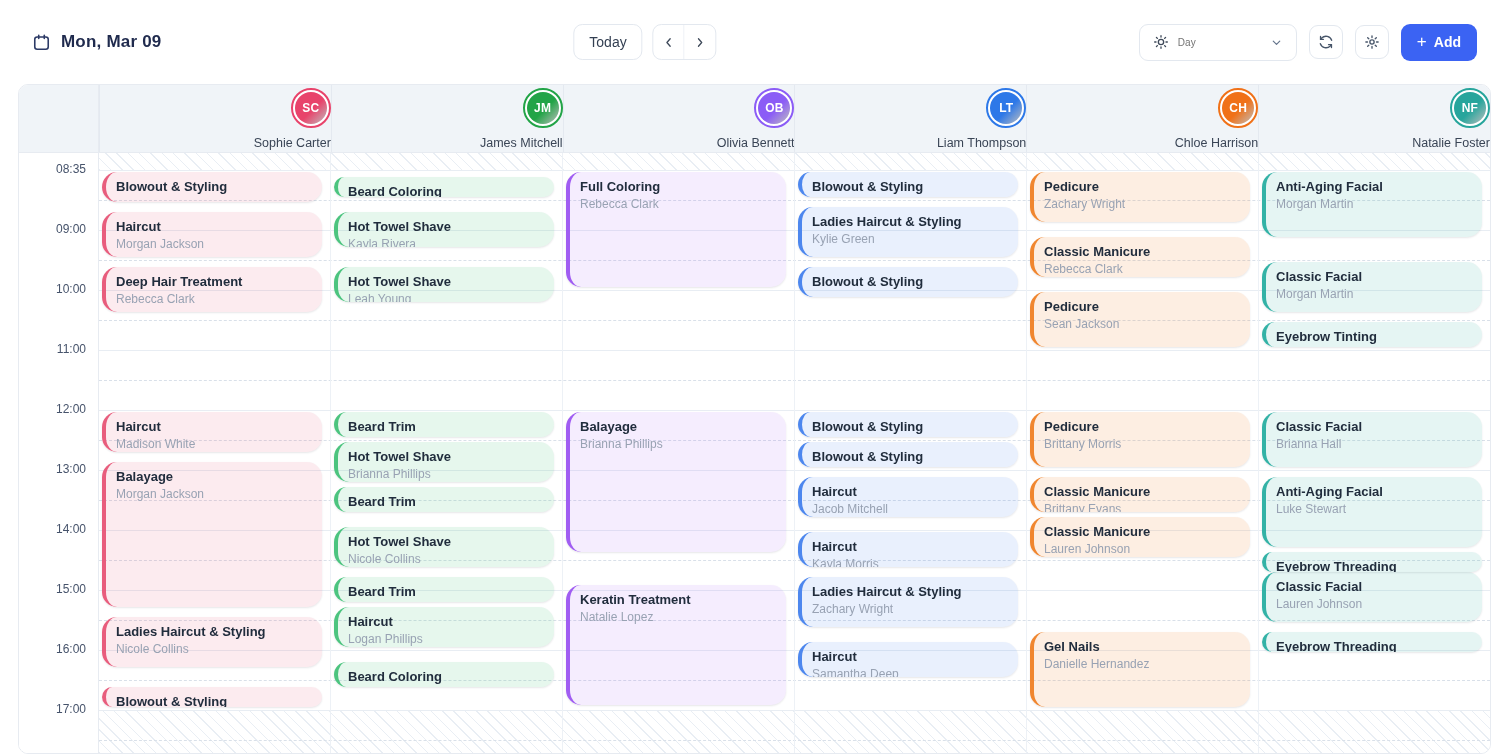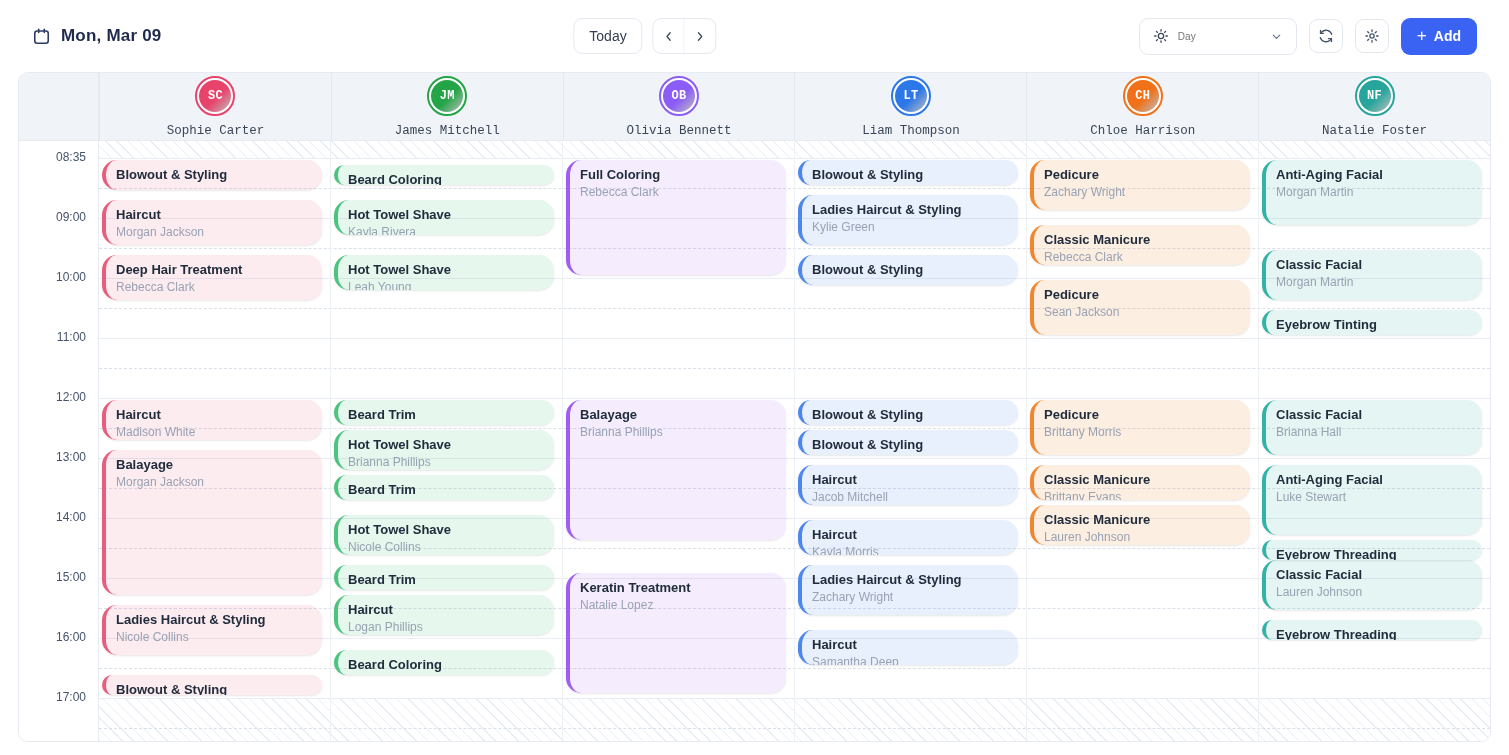--- a/index.html
+++ b/index.html
@@ -1,20 +1,20 @@
 <!DOCTYPE html>
 <html><head>
 <meta charset="utf-8">
 <style>
   * { box-sizing: border-box; margin: 0; padding: 0; }
   html,body { width:1509px; height:755px; background:#fff; overflow:hidden;
     font-family:"Liberation Sans", sans-serif; color:#243041; }
 
   
-  .topbar { position:relative; height:72px; display:flex; align-items:center; padding:5px 32px; }
+  .topbar { position:relative; height:84px; display:flex; align-items:center; padding:5px 32px; }
   .tb-left { display:flex; align-items:center; gap:10px; }
   .tb-left h1 { font-size:17px; font-weight:700; color:#1f2a4d; letter-spacing:.2px; }
   .tb-center { position:absolute; left:645px; transform:translateX(-50%); display:flex; gap:10px; align-items:center; }
   .btn { display:flex; align-items:center; justify-content:center; gap:7px;
     background:#fff; border:1px solid #e3e8ef; border-radius:9px; color:#3f4a5a;
     font-size:14px; font-family:inherit; cursor:pointer; }
   .btn-today { height:36px; padding:0 15px; color:#333f52; }
   .nav-group { display:flex; height:36px; border:1px solid #e3e8ef; border-radius:9px; overflow:hidden; background:#fff; }
   .nav-group button { width:31px; border:none; background:transparent; display:flex; align-items:center; justify-content:center; cursor:pointer; }
   .nav-group button:first-child { border-right:1px solid #eef1f6; }
@@ -23,22 +23,22 @@
     border:1px solid #e3e8ef; border-radius:9px; background:#fff; cursor:pointer; }
   .view-select .vs-label { font-size:10px; color:#737373; flex:1; text-align:left; }
   .icon-btn { width:34px; height:34px; }
   .btn-add { height:37px; padding:0 16px; background:#3b63f3; border:none; color:#fff; font-weight:600; border-radius:9px; }
   .btn-add .plus { font-size:17px; font-weight:400; line-height:1; margin-top:-1px; }
 
   
   .cal-card { margin:0 18px; width:1473px; border:1px solid #e7ebf1; border-radius:10px; overflow:hidden; background:#fff; }
   .cal-header { display:flex; height:68px; background:#f0f4f8; border-bottom:1px solid #e7ebf1; }
   .cal-header .gutter-cell { width:80px; border-right:1px solid #e7ebf1; }
-  .staff-cell { flex:1; display:flex; flex-direction:column; align-items:center; justify-content:center; gap:8px;
-    border-left:1px solid #e4e9f0; cursor:pointer;font-family:Liberation Mono, monospace; }
+  .staff-cell { flex:1; display:flex; flex-direction:column; align-items:flex-end; justify-content:center; gap:8px;
+    border-left:1px solid #e4e9f0; cursor:pointer; }
   .staff-cell:first-of-type { border-left:none; }
   .avatar { width:40px; height:40px; border-radius:50%; border:2.5px solid var(--ring); padding:2px; background:#fff; }
   .avatar-inner { width:100%; height:100%; border-radius:50%; display:flex; align-items:center; justify-content:center;
     background:linear-gradient(135deg, var(--ring) 0%, var(--ring) 55%, rgba(0,0,0,.25)); color:#fff; font-size:12px; font-weight:700; letter-spacing:.3px; }
   .staff-name { font-size:12.5px; color:#3a4556; }
 
   
   .cal-body { position:relative; height:600px; background:#fff; }
   .grid-layer { position:absolute; top:0; bottom:0; left:80px; right:0; }
   .hatch { position:absolute; left:0; right:0;
@@ -342,20 +342,24 @@
             <div class="ev-client">Brittany Morris</div>
           </div>
           <div class="event" style="--c: #f0862f; --bg: rgba(240,134,47,0.14); top: 324px; height: 35px;">
             <div class="ev-title">Classic Manicure</div>
             <div class="ev-client">Brittany Evans</div>
           </div>
           <div class="event" style="--c: #f0862f; --bg: rgba(240,134,47,0.14); top: 364px; height: 40px;">
             <div class="ev-title">Classic Manicure</div>
             <div class="ev-client">Lauren Johnson</div>
           </div>
+          <div class="event" style="--c: #f0862f; --bg: rgba(240,134,47,0.14); top: 479px; height: 75px;">
+            <div class="ev-title">Gel Nails</div>
+            <div class="ev-client">Danielle Hernandez</div>
+          </div>
         </div>
         <div class="day-col">
           <div class="event" style="--c: #33b2a6; --bg: rgba(51,178,166,0.13); top: 19px; height: 65px;">
             <div class="ev-title">Anti-Aging Facial</div>
             <div class="ev-client">Morgan Martin</div>
           </div>
           <div class="event" style="--c: #33b2a6; --bg: rgba(51,178,166,0.13); top: 109px; height: 50px;">
             <div class="ev-title">Classic Facial</div>
             <div class="ev-client">Morgan Martin</div>
           </div>

